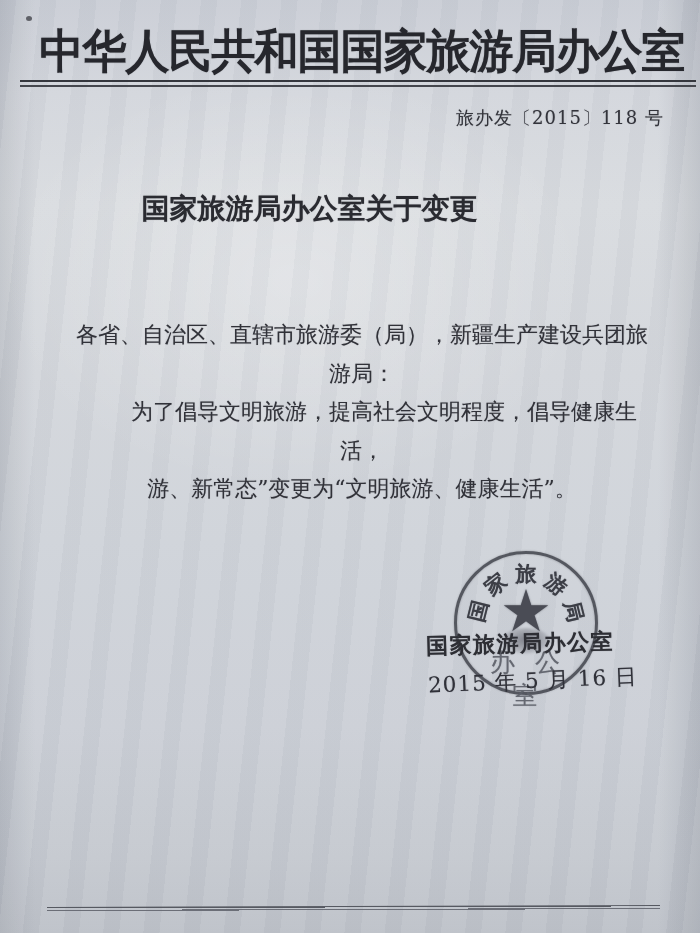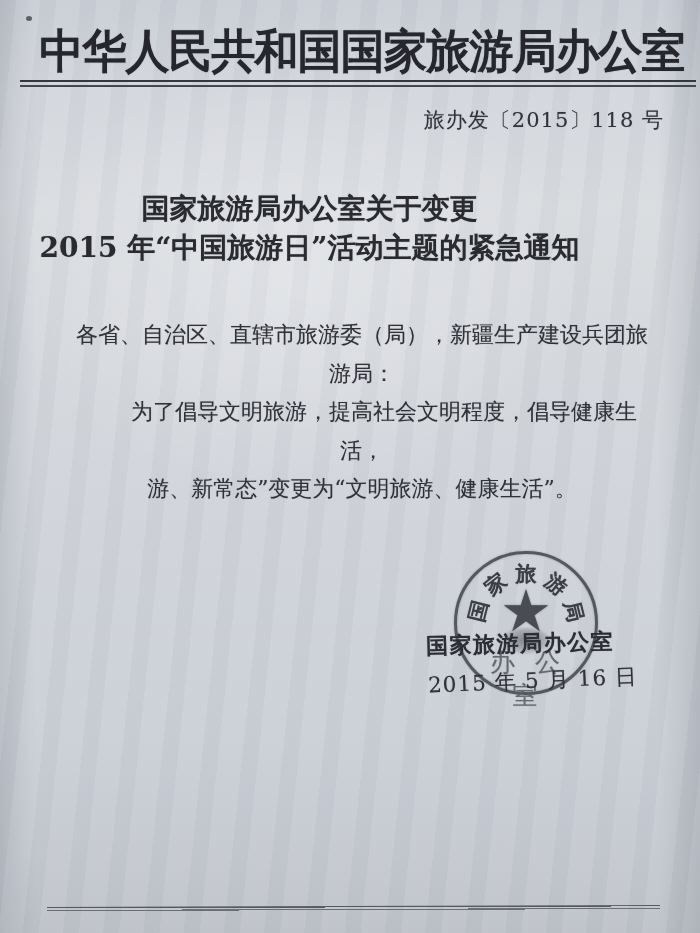--- a/index.html
+++ b/index.html
@@ -18,21 +18,21 @@
   }
   .speck{position:absolute;left:26px;top:16px;width:6px;height:5px;border-radius:50%;background:#43454b;opacity:.8;}
   .letterhead{
     position:absolute;left:34px;top:22px;width:656px;
     font-size:44px;font-weight:700;text-align:center;white-space:nowrap;
     letter-spacing:-1px;transform:scaleY(1.05);
     color:#26272d;text-shadow:0 0 1px rgba(38,39,45,.45);
   }
   .rule-top{position:absolute;left:20px;top:80px;width:676px;height:8px;
     background:linear-gradient(180deg,#35373e 0 2.2px,rgba(0,0,0,0) 2.2px 4.8px,#45474e 4.8px 7px,rgba(0,0,0,0) 7px);}
-  .docnum{position:absolute;top:106px;right:36px;font-size:21px;letter-spacing:1px;color:#33343b;text-shadow:0 0 1px rgba(50,52,60,.35);}
+  .docnum{position:absolute;top:106px;right:36px;font-size:18px;letter-spacing:1px;color:#33343b;text-shadow:0 0 1px rgba(50,52,60,.35);}
   .title{position:absolute;left:0;top:189px;width:619px;text-align:center;
     font-size:28px;font-weight:700;line-height:39px;color:#2a2b31;text-shadow:0 0 1px rgba(42,43,49,.4);}
   .body-block{position:absolute;left:66px;top:316px;width:592px;
     font-size:22px;line-height:38.6px;color:#313239;text-shadow:0 0 1px rgba(49,50,57,.3);text-align:center;}
   .indent{text-indent:2em;}
   
   .stamp{position:absolute;left:454px;top:551px;width:138px;height:138px;border-radius:50%;
     border:3.5px solid rgba(64,66,74,.85);box-shadow:0 0 2px rgba(64,66,74,.45), inset 0 0 2px rgba(64,66,74,.4);}
   .stamp .star{position:absolute;left:50%;top:57px;transform:translate(-50%,-50%);
     font-family:"DejaVu Sans","Liberation Sans",sans-serif;
@@ -66,21 +66,20 @@
   <div class="speck"></div>
 
   <div class="letterhead">中华人民共和国国家旅游局办公室</div>
 
   <div class="rule-top"></div>
 
   <div class="docnum">旅办发〔2015〕118 号</div>
 
   <div class="title">
     <div>国家旅游局办公室关于变更</div>
-    <div>2015 年“中国旅游日”活动主题的紧急通知</div>
   </div>
 
   <div class="body-block">
     <div>各省、自治区、直辖市旅游委（局），新疆生产建设兵团旅游局：</div>
     <div class="indent">为了倡导文明旅游，提高社会文明程度，倡导健康生活，</div>
     <div>游、新常态”变更为“文明旅游、健康生活”。</div>
   </div>
 
   <div class="stamp">
     <span class="arc-char arc0">国</span>

